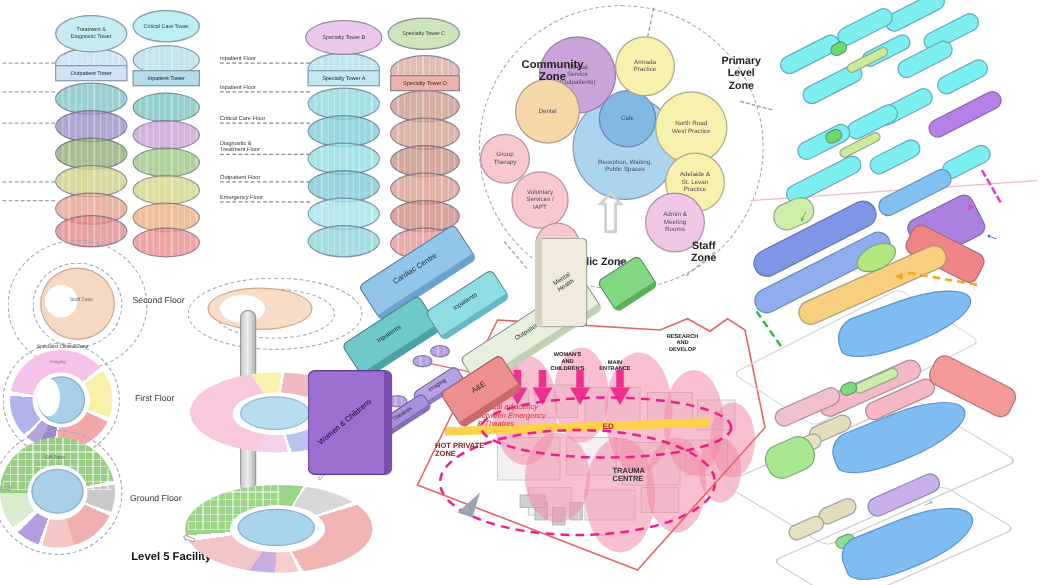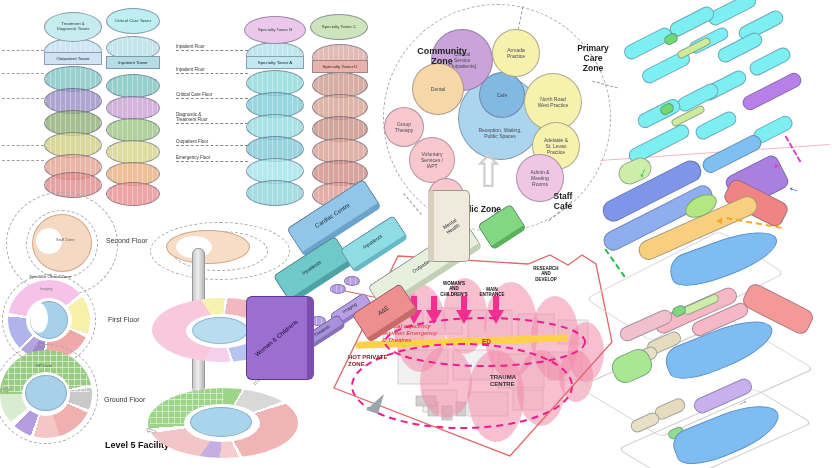--- a/index.html
+++ b/index.html
@@ -159,24 +159,24 @@
 IAPT</div>
   <div class="bub ctr" style="left:428px;top:178px;width:36px;height:36px;background:#f8c8ce">Family Hub</div>
   <div class="bub ctr" style="left:516px;top:154px;width:48px;height:48px;background:#efc6e3">Admin &amp;
 Meeting
 Rooms</div>
   <div class="arrowglyph" style="left:470px;top:150px;font-size:44px;color:#cfcfcf">⇧</div>
 
   <div class="zlbl" style="left:398px;top:46px;width:88px;font-size:9px">Community
 Zone</div>
   <div class="zlbl" style="left:572px;top:44px;width:42px;font-size:8.5px">Primary
-Care
+Level
 Zone</div>
   <div class="zlbl" style="left:545px;top:192px;width:36px;font-size:8.5px">Staff
-Cafe</div>
+Zone</div>
   <div class="zlbl" style="left:449px;top:205px;width:56px;font-size:8.5px">Public Zone</div>
   <div class="lbl" style="left:496px;top:208px;font-size:6px;transform:rotate(38deg);transform-origin:left top">Education</div>
 
   <svg class="abs" style="left:328px;top:250px" width="290" height="218" viewBox="0 0 290 218">
     <g fill="#f1f1f1" stroke="#c8c8c8" stroke-width="0.8">
       <rect x="55" y="62" width="40" height="28"></rect>
         <rect x="100" y="58" width="34" height="26"></rect>
       <rect x="140" y="60" width="44" height="30"></rect>
         <rect x="190" y="64" width="36" height="26"></rect>
       <rect x="230" y="70" width="30" height="24"></rect>

